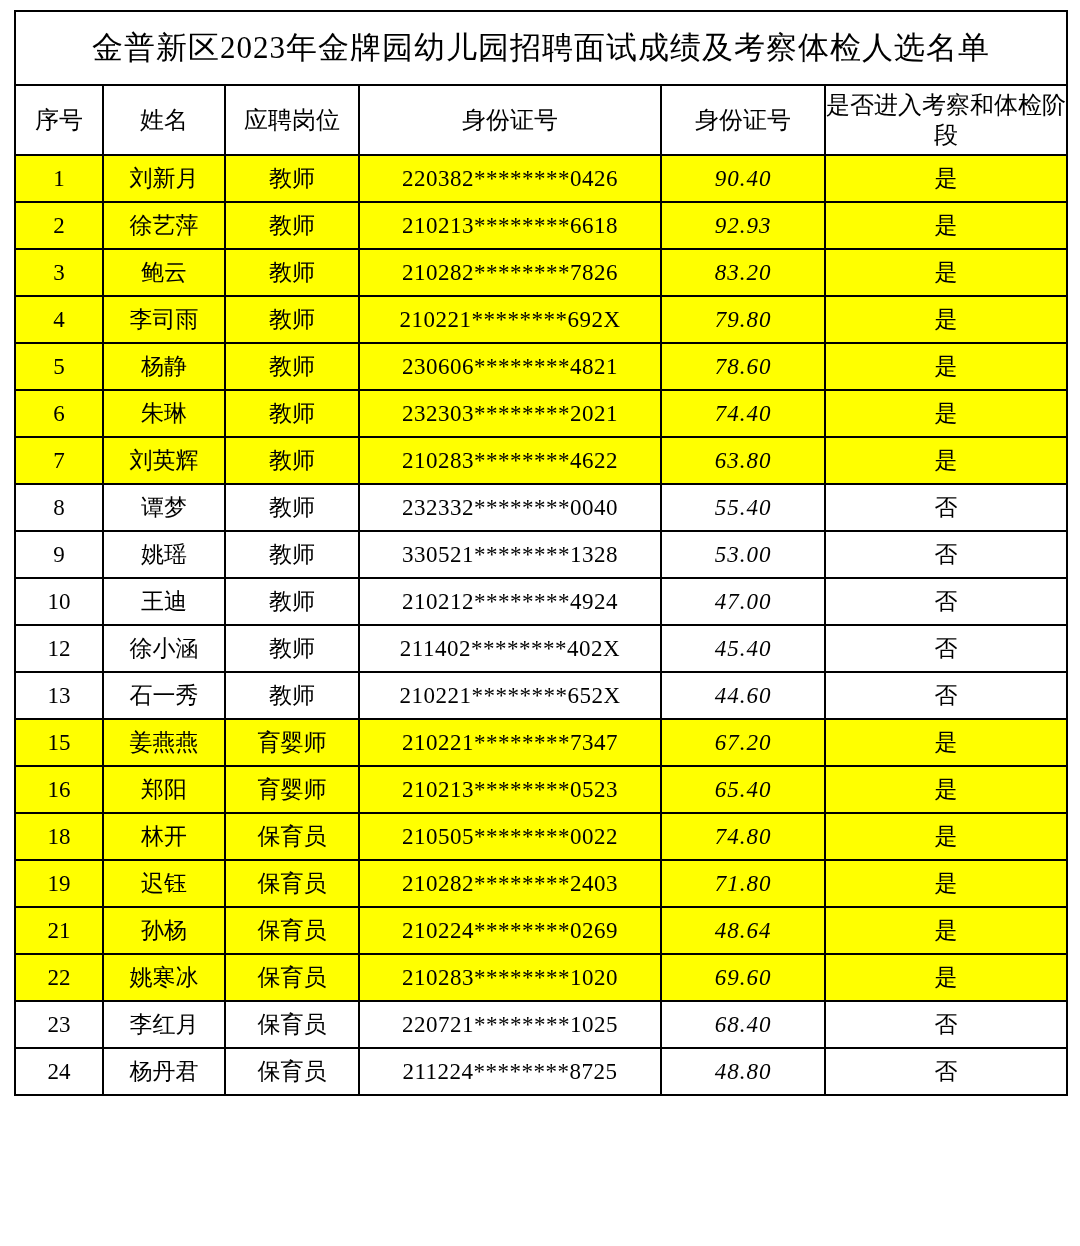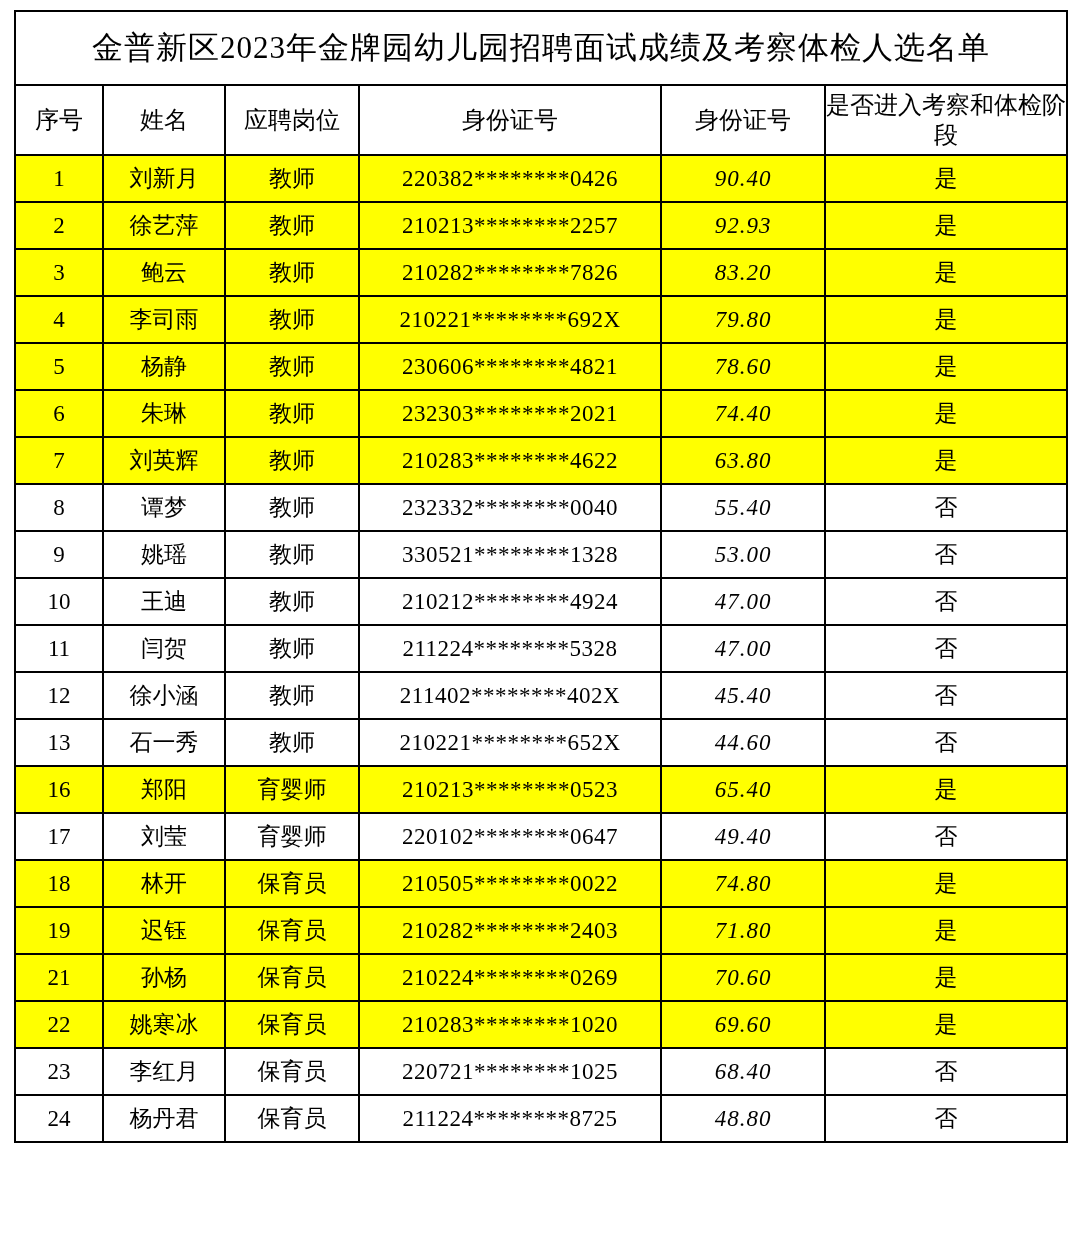--- a/index.html
+++ b/index.html
@@ -99,21 +99,21 @@
           <td class="data-cell">刘新月</td>
           <td class="data-cell">教师</td>
           <td class="data-cell cell-id">220382********0426</td>
           <td class="data-cell cell-score">90.40</td>
           <td class="data-cell">是</td>
         </tr>
         <tr class="hl">
           <td class="data-cell">2</td>
           <td class="data-cell">徐艺萍</td>
           <td class="data-cell">教师</td>
-          <td class="data-cell cell-id">210213********2257</td>
+          <td class="data-cell cell-id">210213********6618</td>
           <td class="data-cell cell-score">92.93</td>
           <td class="data-cell">是</td>
         </tr>
         <tr class="hl">
           <td class="data-cell">3</td>
           <td class="data-cell">鲍云</td>
           <td class="data-cell">教师</td>
           <td class="data-cell cell-id">210282********7826</td>
           <td class="data-cell cell-score">83.20</td>
           <td class="data-cell">是</td>
@@ -168,59 +168,51 @@
         </tr>
         <tr>
           <td class="data-cell">10</td>
           <td class="data-cell">王迪</td>
           <td class="data-cell">教师</td>
           <td class="data-cell cell-id">210212********4924</td>
           <td class="data-cell cell-score">47.00</td>
           <td class="data-cell">否</td>
         </tr>
         <tr>
-          <td class="data-cell">11</td>
-          <td class="data-cell">闫贺</td>
-          <td class="data-cell">教师</td>
-          <td class="data-cell cell-id">211224********5328</td>
-          <td class="data-cell cell-score">47.00</td>
-          <td class="data-cell">否</td>
-        </tr>
-        <tr>
           <td class="data-cell">12</td>
           <td class="data-cell">徐小涵</td>
           <td class="data-cell">教师</td>
           <td class="data-cell cell-id">211402********402X</td>
           <td class="data-cell cell-score">45.40</td>
           <td class="data-cell">否</td>
         </tr>
         <tr>
           <td class="data-cell">13</td>
           <td class="data-cell">石一秀</td>
           <td class="data-cell">教师</td>
           <td class="data-cell cell-id">210221********652X</td>
           <td class="data-cell cell-score">44.60</td>
           <td class="data-cell">否</td>
+        </tr>
+        <tr class="hl">
+          <td class="data-cell">15</td>
+          <td class="data-cell">姜燕燕</td>
+          <td class="data-cell">育婴师</td>
+          <td class="data-cell cell-id">210221********7347</td>
+          <td class="data-cell cell-score">67.20</td>
+          <td class="data-cell">是</td>
         </tr>
         <tr class="hl">
           <td class="data-cell">16</td>
           <td class="data-cell">郑阳</td>
           <td class="data-cell">育婴师</td>
           <td class="data-cell cell-id">210213********0523</td>
           <td class="data-cell cell-score">65.40</td>
           <td class="data-cell">是</td>
         </tr>
-        <tr>
-          <td class="data-cell">17</td>
-          <td class="data-cell">刘莹</td>
-          <td class="data-cell">育婴师</td>
-          <td class="data-cell cell-id">220102********0647</td>
-          <td class="data-cell cell-score">49.40</td>
-          <td class="data-cell">否</td>
-        </tr>
         <tr class="hl">
           <td class="data-cell">18</td>
           <td class="data-cell">林开</td>
           <td class="data-cell">保育员</td>
           <td class="data-cell cell-id">210505********0022</td>
           <td class="data-cell cell-score">74.80</td>
           <td class="data-cell">是</td>
         </tr>
         <tr class="hl">
           <td class="data-cell">19</td>
@@ -228,21 +220,21 @@
           <td class="data-cell">保育员</td>
           <td class="data-cell cell-id">210282********2403</td>
           <td class="data-cell cell-score">71.80</td>
           <td class="data-cell">是</td>
         </tr>
         <tr class="hl">
           <td class="data-cell">21</td>
           <td class="data-cell">孙杨</td>
           <td class="data-cell">保育员</td>
           <td class="data-cell cell-id">210224********0269</td>
-          <td class="data-cell cell-score">70.60</td>
+          <td class="data-cell cell-score">48.64</td>
           <td class="data-cell">是</td>
         </tr>
         <tr class="hl">
           <td class="data-cell">22</td>
           <td class="data-cell">姚寒冰</td>
           <td class="data-cell">保育员</td>
           <td class="data-cell cell-id">210283********1020</td>
           <td class="data-cell cell-score">69.60</td>
           <td class="data-cell">是</td>
         </tr>

